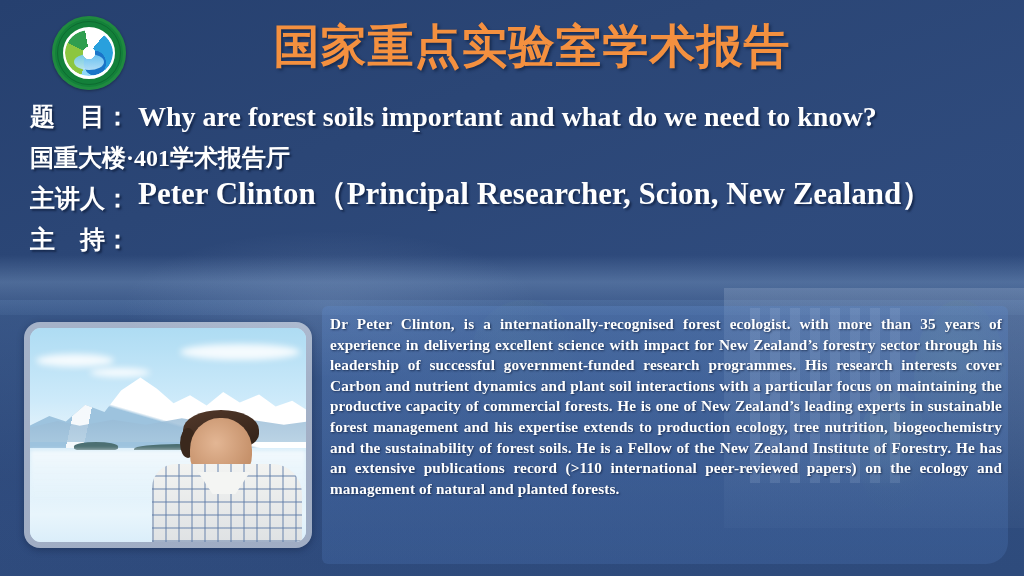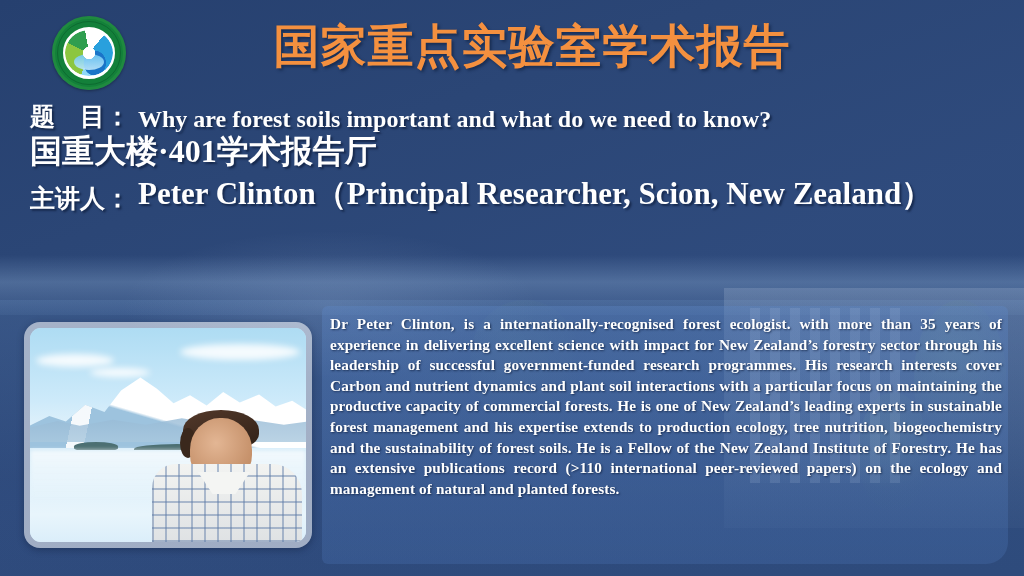--- a/index.html
+++ b/index.html
@@ -120,23 +120,23 @@
     white-space:pre;
     text-shadow:2px 2px 2px rgba(8,22,50,.6);
   }
   .val{
     font-weight:bold;
     font-size:25px;
     color:#ffffff;
     white-space:nowrap;
     text-shadow:2px 2px 2px rgba(8,22,50,.6);
   }
-  .row.r-title .val{ font-size:24px; }
+  .row.r-title .val{ font-size:28px; }
   .row.r-time .val{ font-size:24px; }
-  .row.r-place .val{ font-size:32px; }
+  .row.r-place .val{ font-size:24px; }
   .row.r-speaker .val{ font-size:31px; }
   .row.r-host .val{ font-size:24px; }
 
   
   .photo-frame{
     position:absolute; left:24px; top:322px; width:288px; height:226px;
     border-radius:16px;
     background:rgba(255,255,255,.55);
     padding:6px;
     box-shadow:0 2px 7px rgba(8,20,45,.35);
@@ -263,20 +263,21 @@
     <div class="row r-place">
       <div class="val">国重大楼·401学术报告厅</div>
     </div>
 
     <div class="row r-speaker">
       <div class="lbl">主讲人：</div>
       <div class="val">Peter Clinton（Principal Researcher, Scion, New Zealand）</div>
     </div>
 
     <div class="row r-host">
+      <div class="lbl">主    持：</div>
     </div>
 
   </div>
 
   <div class="photo-frame">
     <div class="photo">
       <div class="ph-sky"></div>
       <div class="ph-cloud c1"></div>
       <div class="ph-cloud c2"></div>
       <div class="ph-cloud c3"></div>

